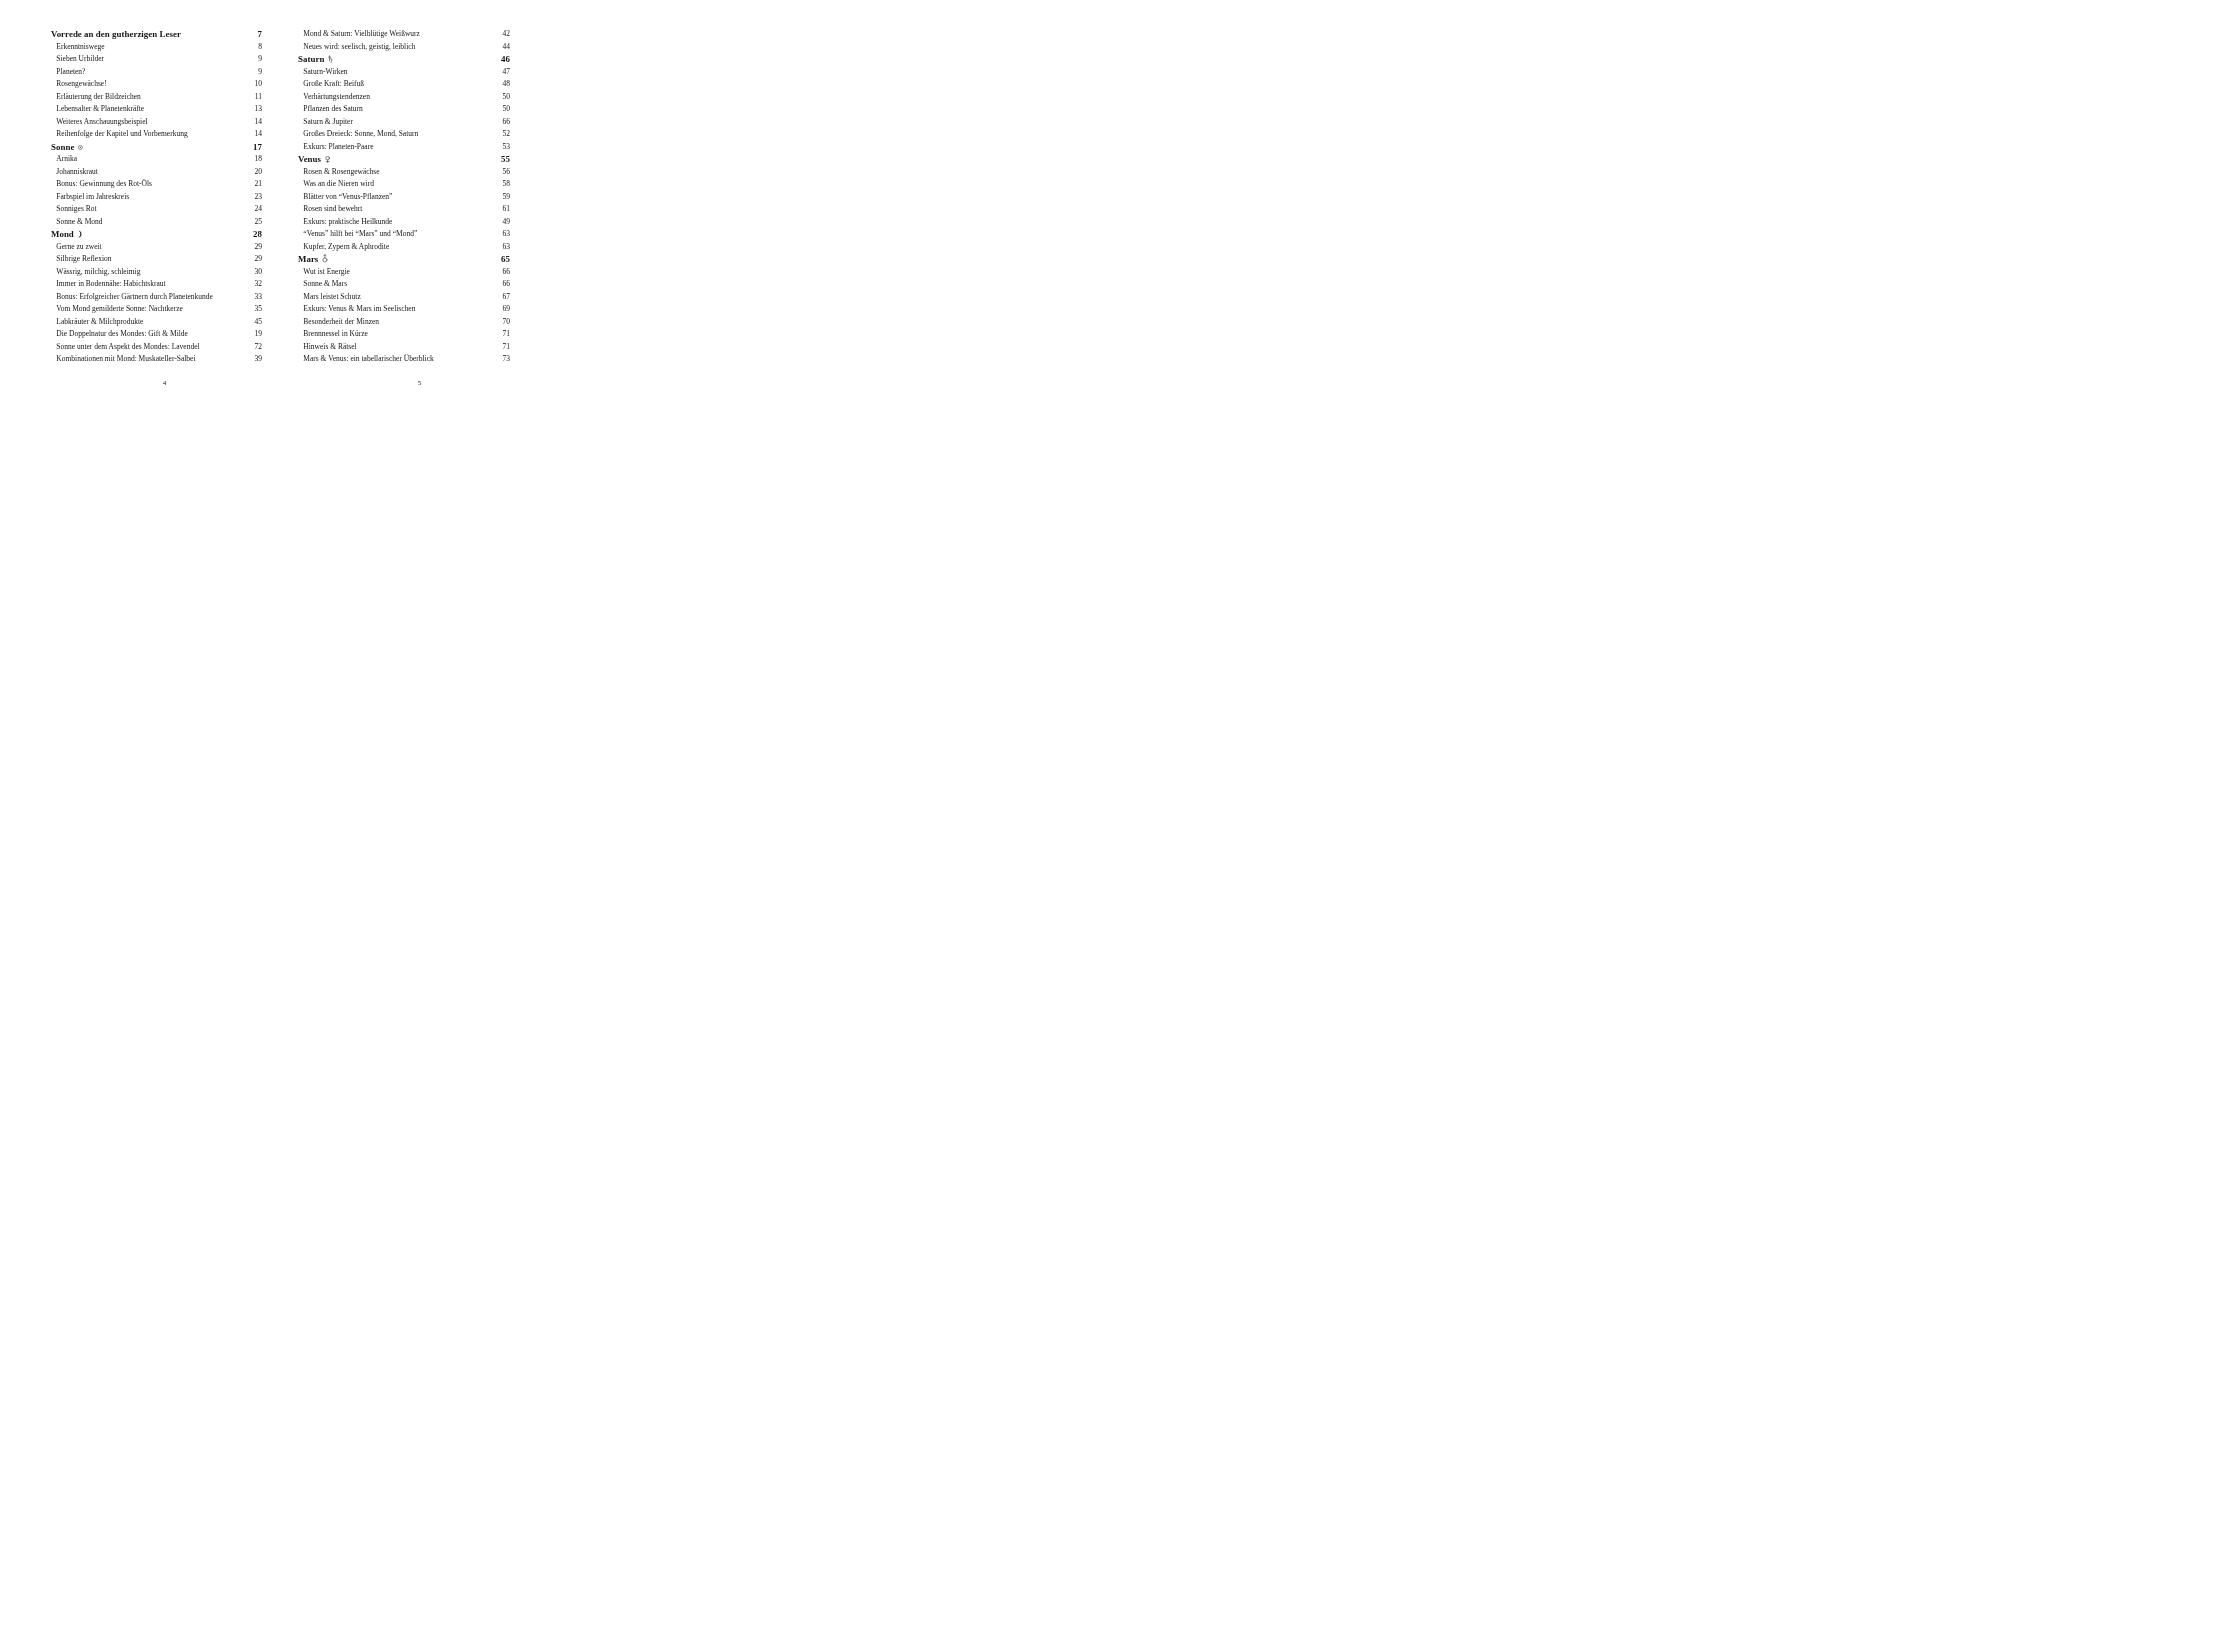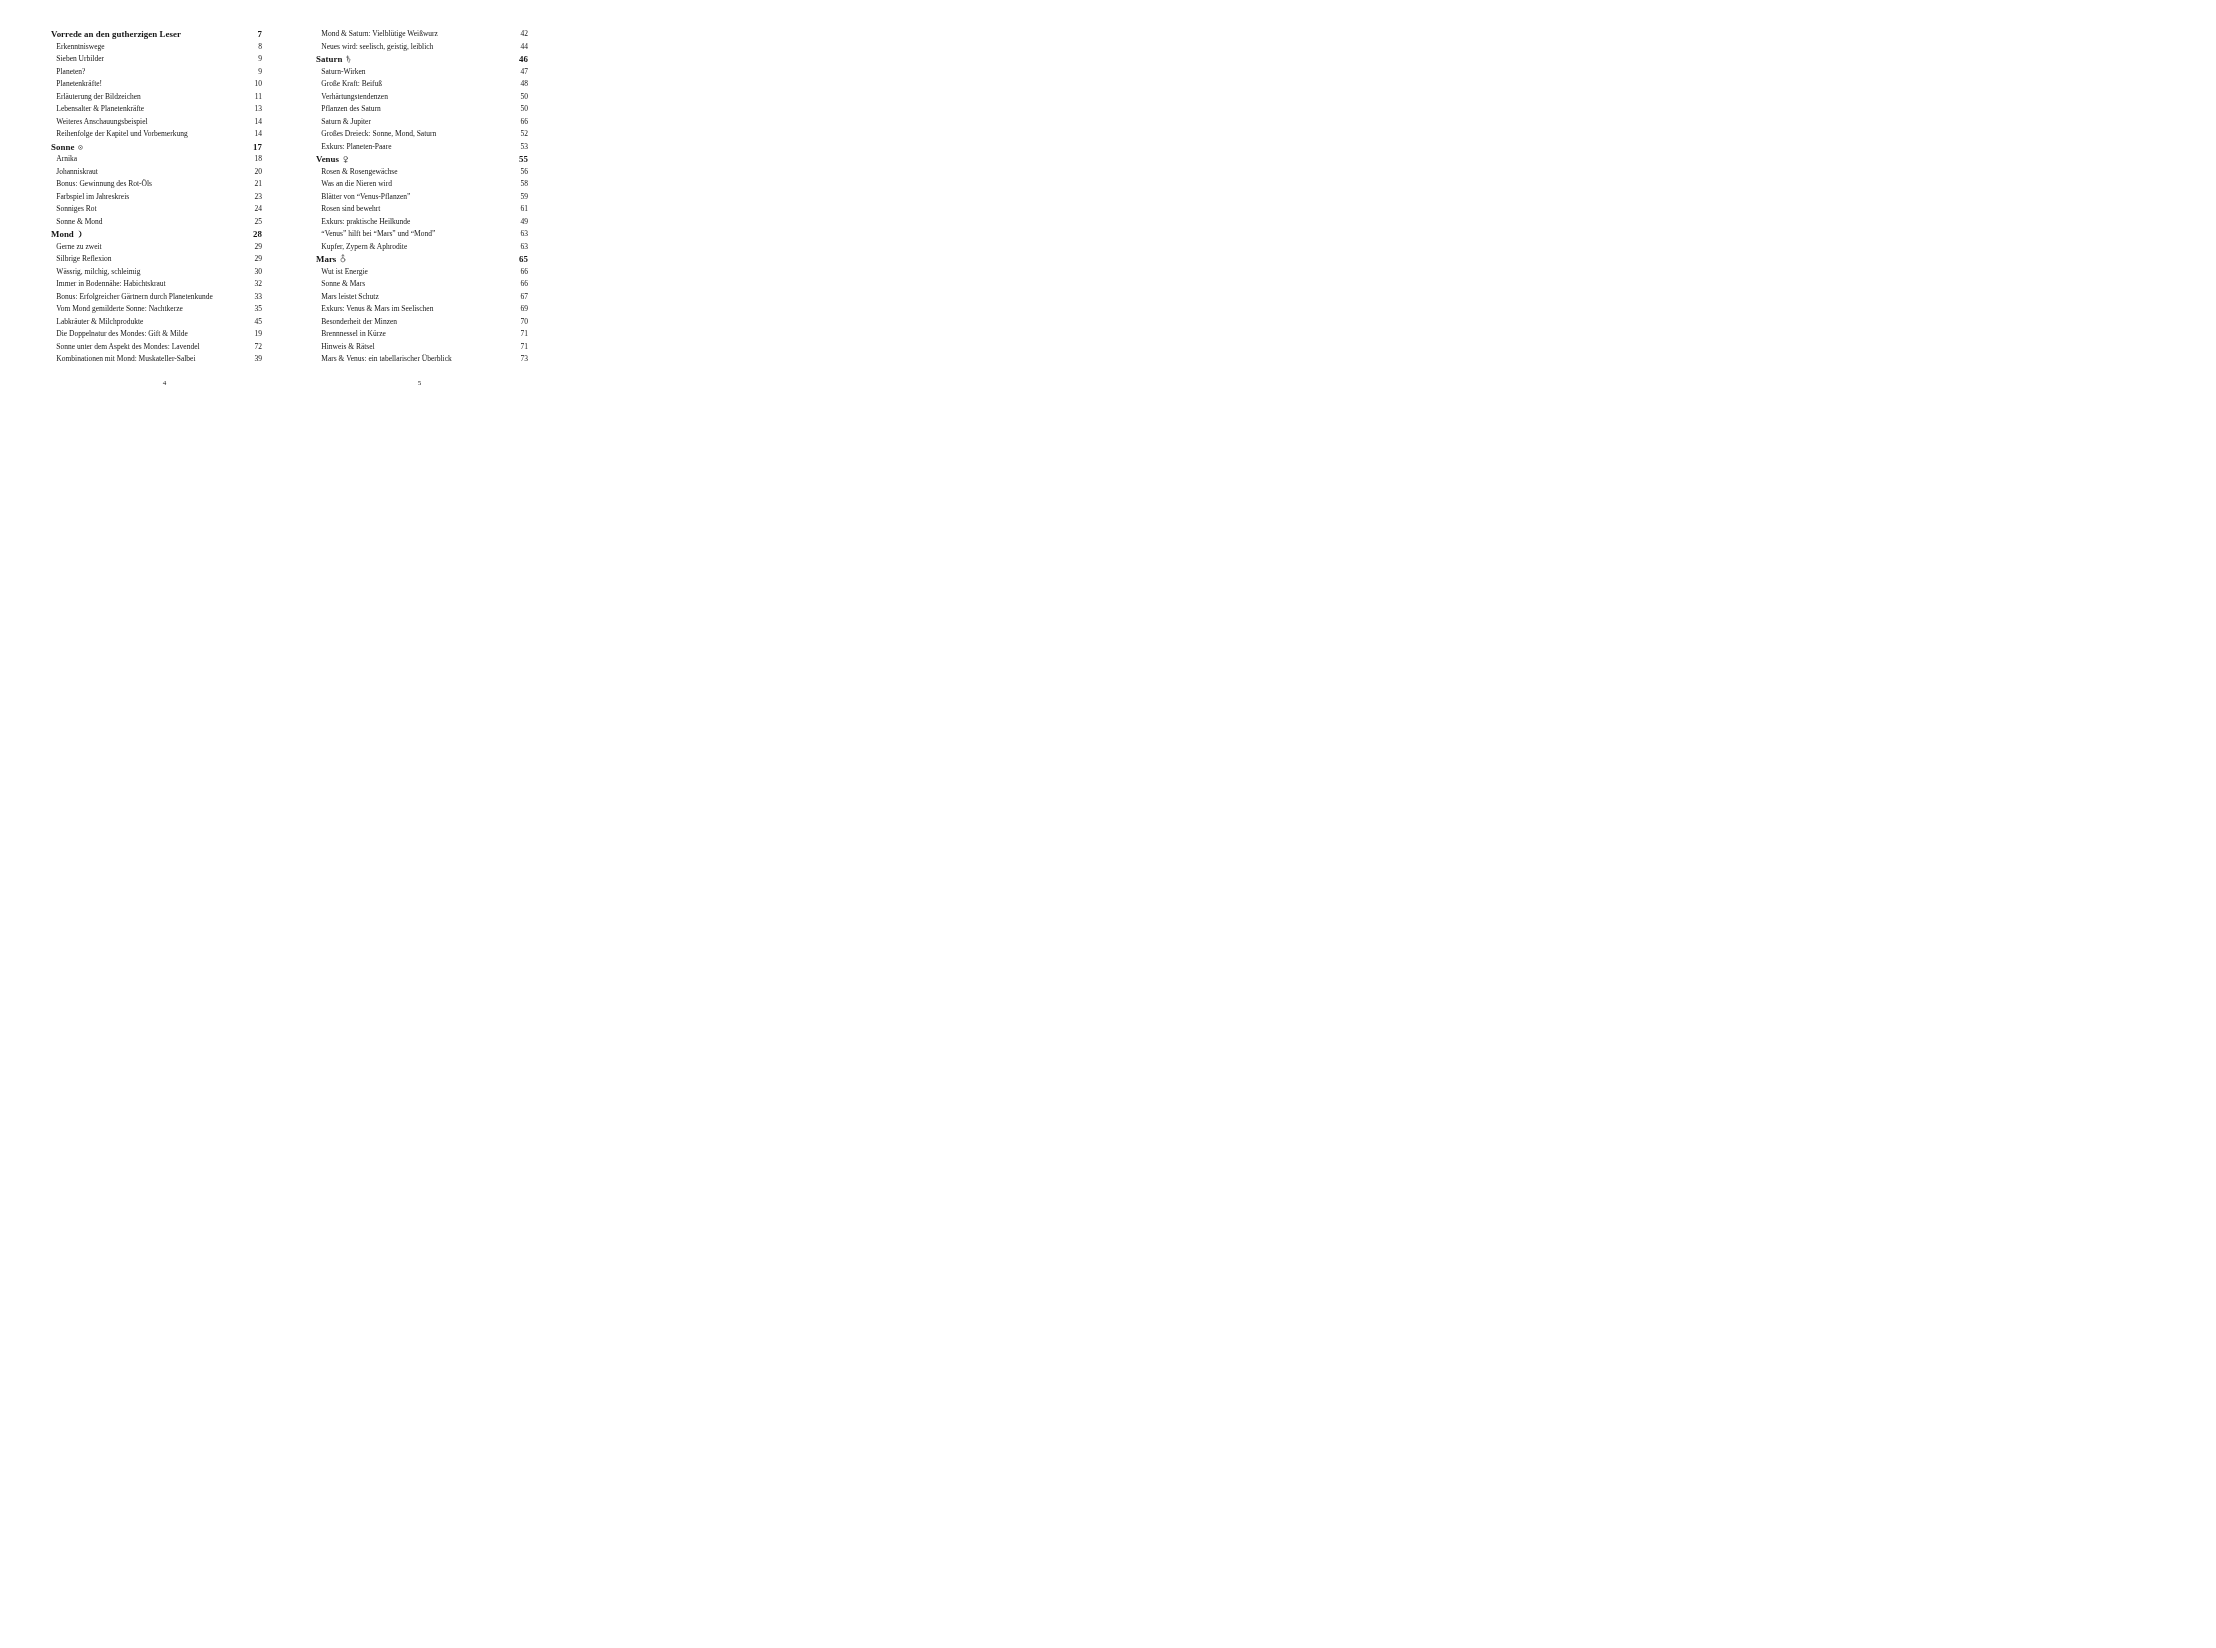--- a/index.html
+++ b/index.html
@@ -7,21 +7,21 @@
     position: relative;
     width: 583px;
     height: 412px;
     background: #ffffff;
     color: #151515;
     font-family: "Liberation Serif", "DejaVu Serif", serif;
     overflow: hidden;
   }
   .page { position: absolute; top: 0; height: 100%; }
   .page-left  { left: 51px; width: 211px; }
-  .page-right { left: 316px; width: 212px; }
+  .page-right { left: 298px; width: 212px; }
   .rows { position: absolute; top: 28px; left: 0; right: 0; }
   .row {
     display: flex;
     align-items: baseline;
     height: 12.5px;
     line-height: 12.5px;
     font-size: 7.5px;
     white-space: nowrap;
   }
   .row .label { display: inline-block; }
@@ -64,21 +64,21 @@
   </div>
         <div class="row entry">
     <span class="label"><span class="t">Sieben Urbilder</span></span>
     <span class="num">9</span>
   </div>
         <div class="row entry">
     <span class="label"><span class="t">Planeten?</span></span>
     <span class="num">9</span>
   </div>
         <div class="row entry">
-    <span class="label"><span class="t">Planetenkräfte!</span></span>
+    <span class="label"><span class="t">Rosengewächse!</span></span>
     <span class="num">10</span>
   </div>
         <div class="row entry">
     <span class="label"><span class="t">Erläuterung der Bildzeichen</span></span>
     <span class="num">11</span>
   </div>
         <div class="row entry">
     <span class="label"><span class="t">Lebensalter &amp; Planetenkräfte</span></span>
     <span class="num">13</span>
   </div>

